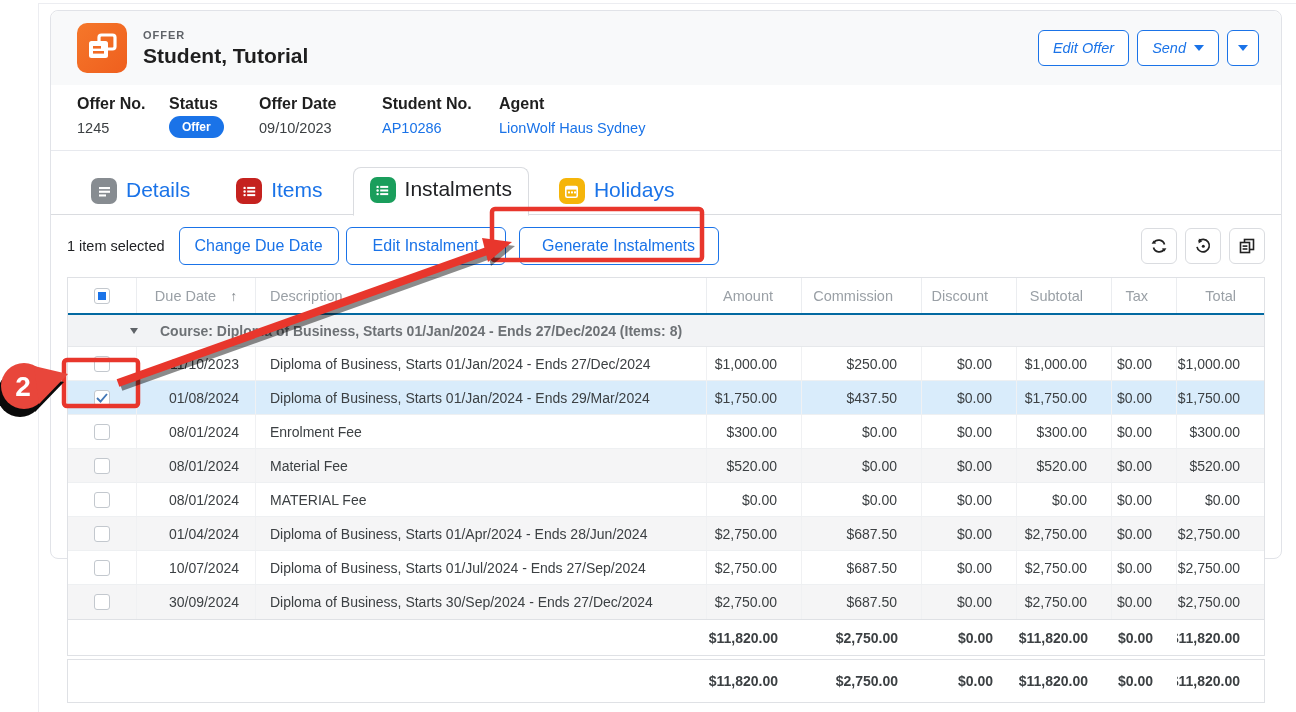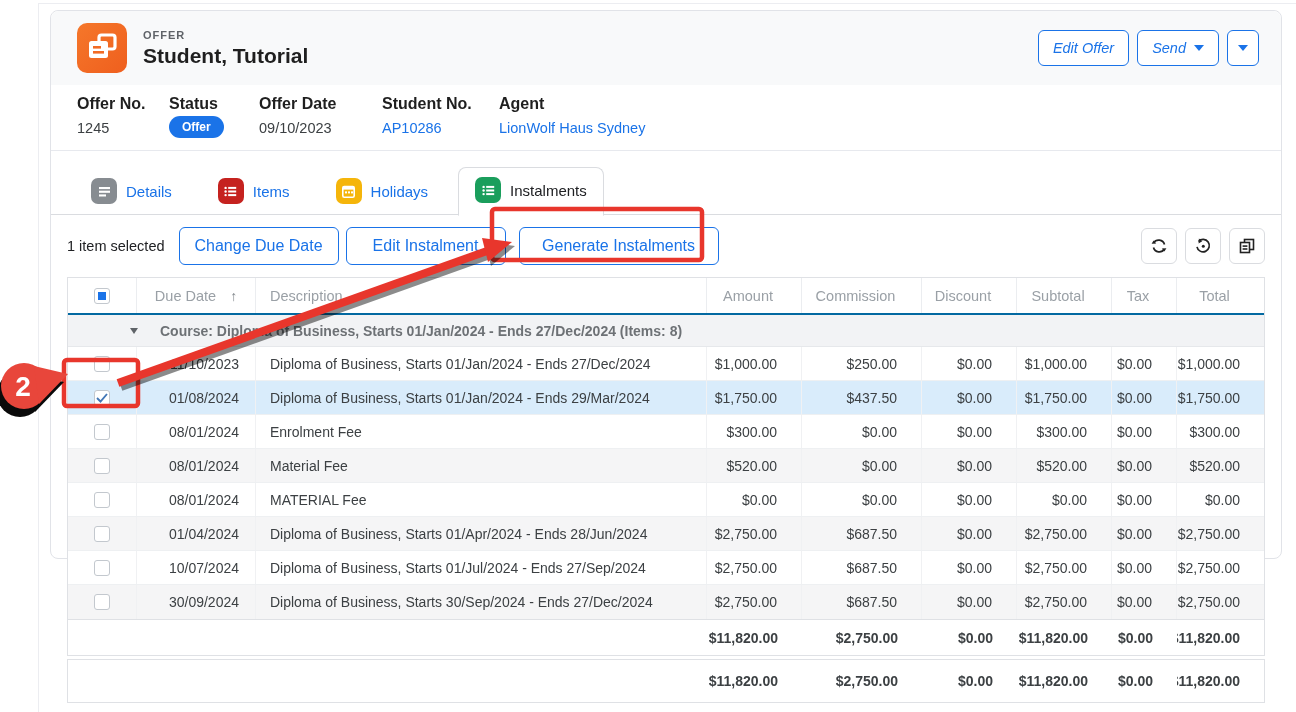--- a/index.html
+++ b/index.html
@@ -34,22 +34,22 @@
   .field .lbl { font-size:16px; font-weight:bold; color:#1f1f1f; }
   .field .val { font-size:14.5px; color:#3c4043; margin-top:7px; }
   .field .val.link { color:#1a73e8; }
   .f1{width:92px}.f2{width:90px}.f3{width:123px}.f4{width:117px}
   .badge { display:inline-block; background:#1a73e8; color:#fff; font-size:12px; font-weight:bold;
     padding:4px 13px; border-radius:12px; margin-top:3px; }
 
   
   .tabs { position:relative; margin-top:16px; padding:0 0 0 24px; display:flex; align-items:flex-end; }
   .tabs::after { content:""; position:absolute; left:0; right:0; bottom:0; height:1px; background:#dadce0; }
-  .tab { display:flex; align-items:center; gap:9px; padding:9px 16px 11px; margin-right:14px;
-    font-size:15px; color:#1a73e8; cursor:pointer; position:relative; z-index:1; }
+  .tab { display:flex; align-items:flex-start; gap:9px; padding:9px 16px 11px; margin-right:14px;
+    font-size:21px; color:#1a73e8; cursor:pointer; position:relative; z-index:1; }
   .tab.active { background:#fff; border:1px solid #dadce0; border-bottom:1px solid #fff;
     border-radius:8px 8px 0 0; color:#202124; margin-bottom:-1px; padding-bottom:12px; }
   .tabicon { width:26px; height:26px; border-radius:7px; display:flex; align-items:center; justify-content:center; }
 
   
   .toolbar { display:flex; align-items:center; padding:12px 16px 10px; }
   .sel-text { font-size:14.5px; color:#202124; margin-right:14px; }
   .tb-btn { height:38px; border:1px solid #1a73e8; border-radius:6px; background:#fff;
     color:#1a73e8; font-size:16px; margin-right:7px; display:inline-flex;
     align-items:center; justify-content:center; cursor:pointer; }
@@ -59,21 +59,21 @@
     display:flex; align-items:center; justify-content:center; cursor:pointer; }
 
   
   .tbl { margin:2px 16px 0; border:1px solid #dfe1e5; }
   .grid { display:grid; grid-template-columns:69px 119px 1fr 95px 120px 95px 95px 65px 87px; align-items:center; }
   .th { height:37px; border-bottom:2px solid #0369a1; color:#9aa0a6; font-size:14.5px; }
   .th > div { height:100%; display:flex; align-items:center; border-right:1px solid #ebedf0; }
   .th > div:last-child { border-right:none; }
   .h-center{ justify-content:center; }
   .h-left{ padding-left:14px; }
-  .h-right{ justify-content:center; padding-right:12px; }
+  .h-right{ justify-content:flex-end; padding-right:28px; }
   .sort { margin-left:14px; font-size:14px; color:#80868b; }
 
   .group-row { height:32px; background:#f2f3f5; border-bottom:1px solid #e6e8eb;
     display:flex; align-items:center; font-size:14px; }
   .gcaret { margin-left:62px; width:0; height:0; border-left:4.5px solid transparent;
     border-right:4.5px solid transparent; border-top:6px solid #5f6368; }
   .gtext { margin-left:22px; font-weight:bold; color:#6d7175; }
 
   .trow { height:34px; border-bottom:1px solid #eef0f2; font-size:14px; background:#fff; }
   .trow:last-of-type { border-bottom:none; }
@@ -174,44 +174,44 @@
               <circle cx="2.6" cy="3.9" r="1.2" fill="#fff"></circle>
               <circle cx="2.6" cy="7.5" r="1.2" fill="#fff"></circle>
               <circle cx="2.6" cy="11.1" r="1.2" fill="#fff"></circle>
               <rect x="5.2" y="2.9" width="8" height="2" fill="#fff"></rect>
               <rect x="5.2" y="6.5" width="8" height="2" fill="#fff"></rect>
               <rect x="5.2" y="10.1" width="8" height="2" fill="#fff"></rect>
             </svg>
         </span>
         <span>Items</span>
       </div>
-      <div class="tab">
-        <span class="tabicon" style="background:#f5b50a">
-          <svg width="15" height="15" viewBox="0 0 15 15">
-              <rect x="1.8" y="2.6" width="11.4" height="10.6" rx="1.5" fill="none" stroke="#fff" stroke-width="1.6"></rect>
-              <rect x="1.8" y="2.6" width="11.4" height="3" fill="#fff"></rect>
-              <rect x="4" y="7.4" width="2" height="2" fill="#fff"></rect>
-              <rect x="7" y="7.4" width="2" height="2" fill="#fff"></rect>
-              <rect x="10" y="7.4" width="2" height="2" fill="#fff"></rect>
-            </svg>
-        </span>
-        <span>Holidays</span>
-      </div>
       <div class="tab active">
         <span class="tabicon" style="background:#1a9e5c">
           <svg width="15" height="15" viewBox="0 0 15 15">
               <circle cx="2.6" cy="3.9" r="1.2" fill="#fff"></circle>
               <circle cx="2.6" cy="7.5" r="1.2" fill="#fff"></circle>
               <circle cx="2.6" cy="11.1" r="1.2" fill="#fff"></circle>
               <rect x="5.2" y="2.9" width="8" height="2" fill="#fff"></rect>
               <rect x="5.2" y="6.5" width="8" height="2" fill="#fff"></rect>
               <rect x="5.2" y="10.1" width="8" height="2" fill="#fff"></rect>
             </svg>
         </span>
         <span>Instalments</span>
+      </div>
+      <div class="tab">
+        <span class="tabicon" style="background:#f5b50a">
+          <svg width="15" height="15" viewBox="0 0 15 15">
+              <rect x="1.8" y="2.6" width="11.4" height="10.6" rx="1.5" fill="none" stroke="#fff" stroke-width="1.6"></rect>
+              <rect x="1.8" y="2.6" width="11.4" height="3" fill="#fff"></rect>
+              <rect x="4" y="7.4" width="2" height="2" fill="#fff"></rect>
+              <rect x="7" y="7.4" width="2" height="2" fill="#fff"></rect>
+              <rect x="10" y="7.4" width="2" height="2" fill="#fff"></rect>
+            </svg>
+        </span>
+        <span>Holidays</span>
       </div>
     </div>
 
     <div class="toolbar">
       <span class="sel-text">1 item selected</span>
       <button class="tb-btn b1">Change Due Date</button>
       <button class="tb-btn b2">Edit Instalment</button>
       <button class="tb-btn b3">Generate Instalments</button>
       <div class="tb-icons">
         <button class="icon-btn">

